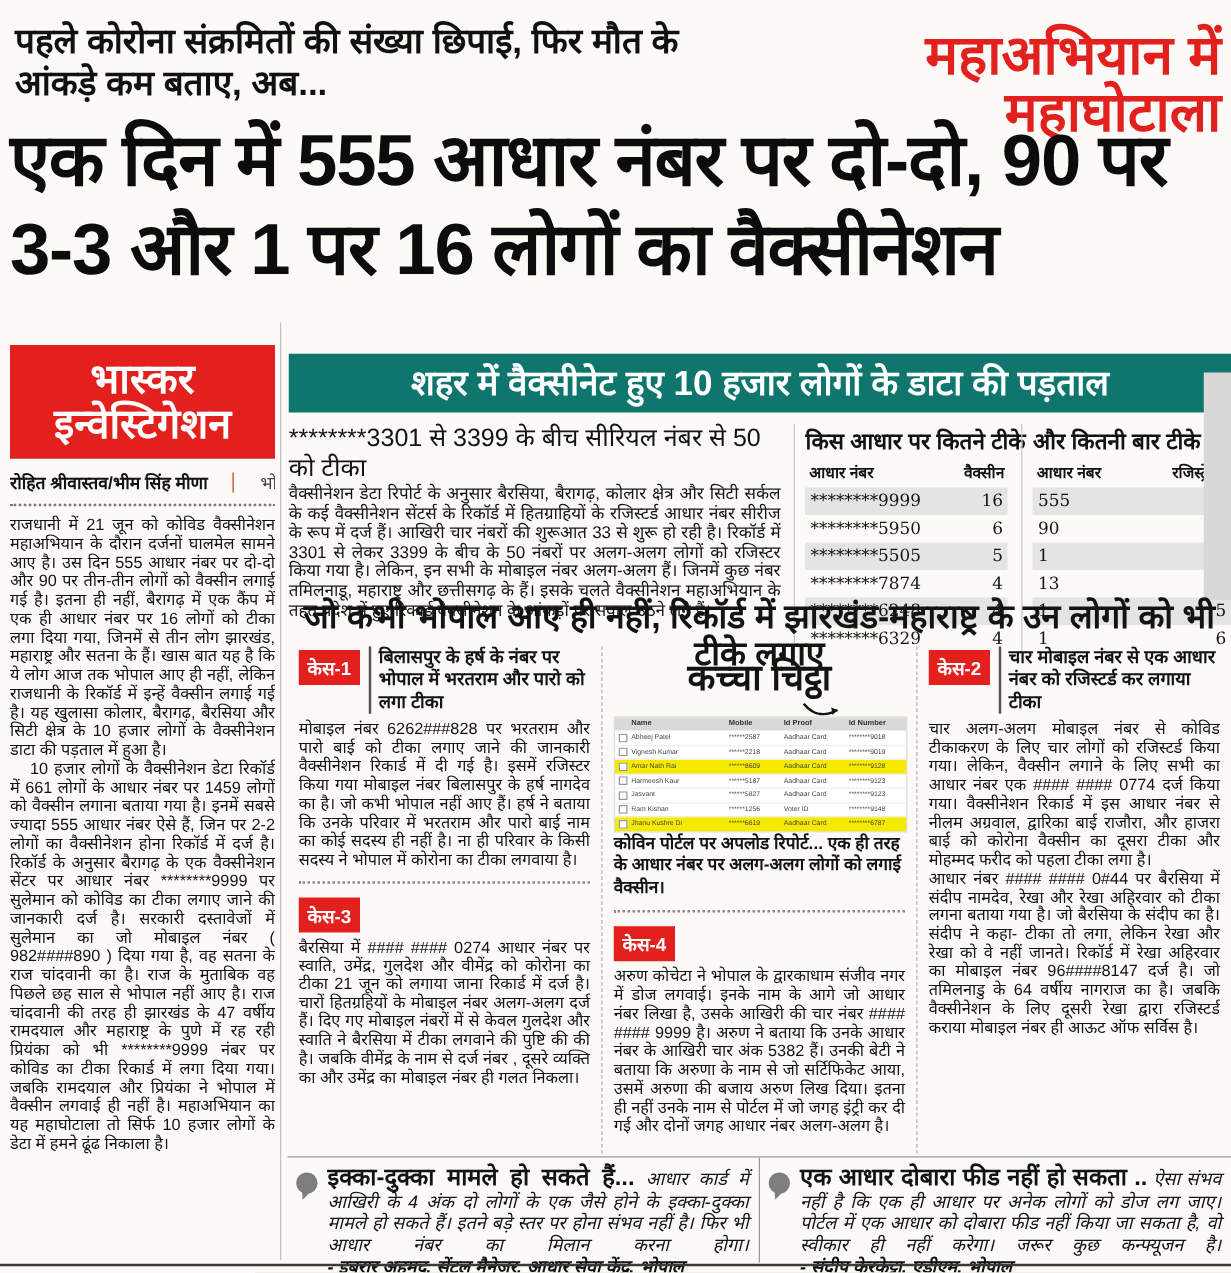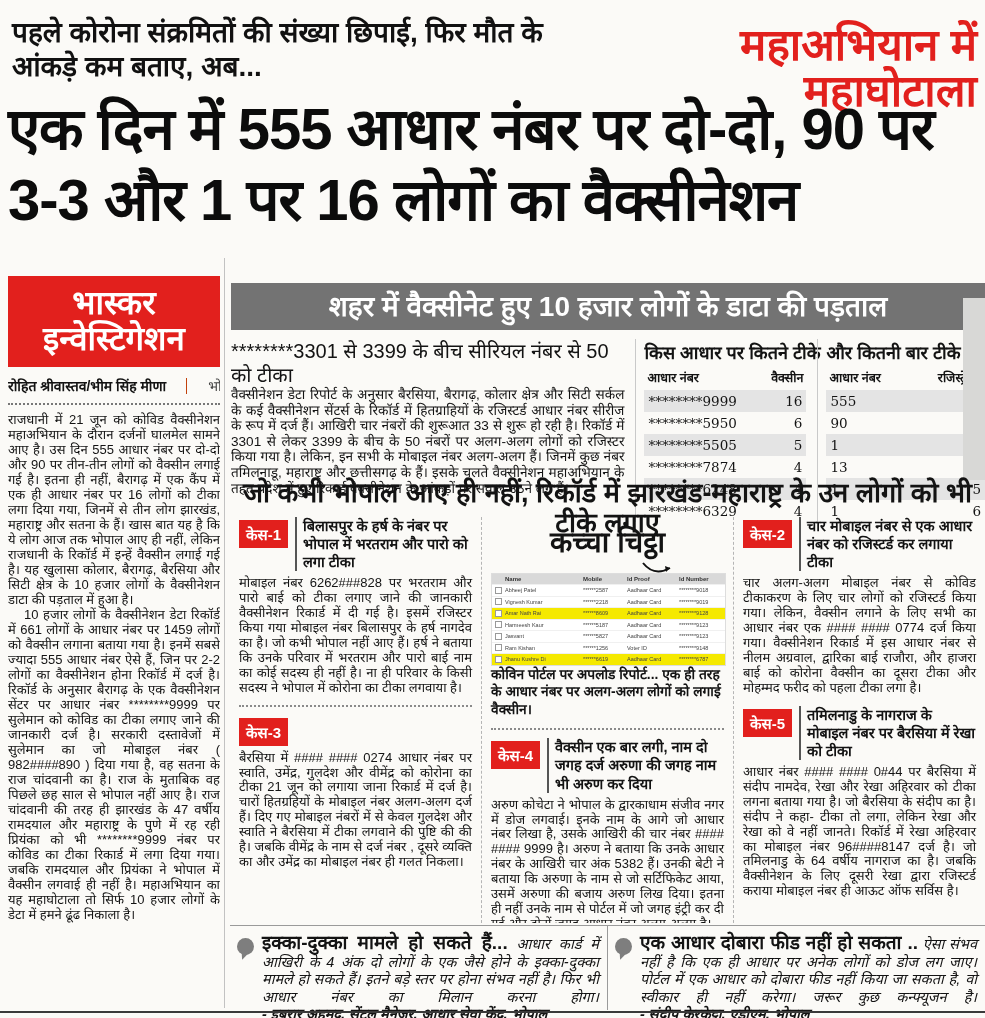--- a/index.html
+++ b/index.html
@@ -20,21 +20,21 @@
             font-size:33px;font-weight:800;line-height:1.08;}
   .byline{margin-top:9px;font-size:14px;font-weight:700;white-space:nowrap;}
   .byline .city{font-weight:400;color:#444;border-left:1px solid #c2410c;margin-left:20px;padding-left:21px;}
   .dotrule{border-top:2px dotted #777;margin:8px 0 7px;}
   .body-text{font-size:13px;line-height:15px;text-align:justify;}
   .body-text.indent{text-indent:16px;margin-top:1px;}
   .vdiv{position:absolute;left:224px;top:258px;height:750px;width:1px;background:#c2c2c2;}
 
   
   .probe{position:absolute;left:231px;top:283px;width:754px;}
-  .banner{height:47px;background:#737373;color:#fff;font-size:28px;font-weight:800;
+  .banner{height:47px;background:#0f766e;color:#fff;font-size:28px;font-weight:800;
           text-align:center;line-height:47px;letter-spacing:0;}
   .probe-row{display:flex;margin-top:9px;}
   .probe-text{width:402px;}
   .subhead{font-size:20px;font-weight:400;line-height:1.2;}
   .pbody{font-size:13.6px;line-height:15.6px;text-align:justify;margin-top:6px;}
   .stat-table{width:162px;margin-left:11px;padding-left:8px;border-left:1px solid #c9c9c9;}
   .stat-table:first-of-type{border-left:1px solid #c9c9c9;}
   .stitle{font-size:18px;font-weight:800;border-top:1px solid transparent;white-space:nowrap;}
   .sthead{display:flex;justify-content:space-between;font-size:12.5px;font-weight:700;
           padding:5px 3px 4px;}
@@ -284,35 +284,30 @@
               <span class="kc mb">******6619</span>
               <span class="kc ip">Aadhaar Card</span>
               <span class="kc idn">********6787</span>
             </div>
           </div>
       </div>
       <p class="kcaption" style="margin:0">कोविन पोर्टल पर अपलोड रिपोर्ट... एक ही तरह के आधार नंबर पर अलग-अलग लोगों को लगाई वैक्सीन।</p>
       <div class="dotsep"></div>
       <div class="case-head">
         <span class="badge">केस-4</span>
-        <span class="ctitle">वैक्सीन एक बार लगी, नाम दो जगह दर्ज अरुणा की जगह नाम भी अरुण कर दिया</span>
       </div>
       <p class="cbody" style="margin:0">अरुण कोचेटा ने भोपाल के द्वारकाधाम संजीव नगर में डोज लगवाई। इनके नाम के आगे जो आधार नंबर लिखा है, उसके आखिरी की चार नंबर #### #### 9999 है। अरुण ने बताया कि उनके आधार नंबर के आखिरी चार अंक 5382 हैं। उनकी बेटी ने बताया कि अरुणा के नाम से जो सर्टिफिकेट आया, उसमें अरुणा की बजाय अरुण लिख दिया। इतना ही नहीं उनके नाम से पोर्टल में जो जगह इंट्री कर दी गई और दोनों जगह आधार नंबर अलग-अलग है।</p>
     </div>
 
     <div class="ccol">
       <div class="case-head">
         <span class="badge">केस-2</span>
         <span class="ctitle">चार मोबाइल नंबर से एक आधार नंबर को रजिस्टर्ड कर लगाया टीका</span>
       </div>
       <p class="cbody" style="margin:0">चार अलग-अलग मोबाइल नंबर से कोविड टीकाकरण के लिए चार लोगों को रजिस्टर्ड किया गया। लेकिन, वैक्सीन लगाने के लिए सभी का आधार नंबर एक #### #### 0774 दर्ज किया गया। वैक्सीनेशन रिकार्ड में इस आधार नंबर से नीलम अग्रवाल, द्वारिका बाई राजौरा, और हाजरा बाई को कोरोना वैक्सीन का दूसरा टीका और मोहम्मद फरीद को पहला टीका लगा है।</p>
-      <div class="case-head" style="margin-top:10px">
-        <span class="badge">केस-5</span>
-        <span class="ctitle">तमिलनाडु के नागराज के मोबाइल नंबर पर बैरसिया में रेखा को टीका</span>
-      </div>
       <p class="cbody" style="margin:0">आधार नंबर #### #### 0#44 पर बैरसिया में संदीप नामदेव, रेखा और रेखा अहिरवार को टीका लगना बताया गया है। जो बैरसिया के संदीप का है। संदीप ने कहा- टीका तो लगा, लेकिन रेखा और रेखा को वे नहीं जानते। रिकॉर्ड में रेखा अहिरवार का मोबाइल नंबर 96####8147 दर्ज है। जो तमिलनाडु के 64 वर्षीय नागराज का है। जबकि वैक्सीनेशन के लिए दूसरी रेखा द्वारा रजिस्टर्ड कराया मोबाइल नंबर ही आऊट ऑफ सर्विस है।</p>
     </div>
   </section>
 
   <section class="quotes">
     <div class="quote">
       <span class="qicon"></span>
       <p class="qtext">
         <span class="qtitle">इक्का-दुक्का मामले हो सकते हैं...</span>
         <span class="qbody">आधार कार्ड में आखिरी के 4 अंक दो लोगों के एक जैसे होने के इक्का-दुक्का मामले हो सकते हैं। इतने बड़े स्तर पर होना संभव नहीं है। फिर भी आधार नंबर का मिलान करना होगा।</span>

